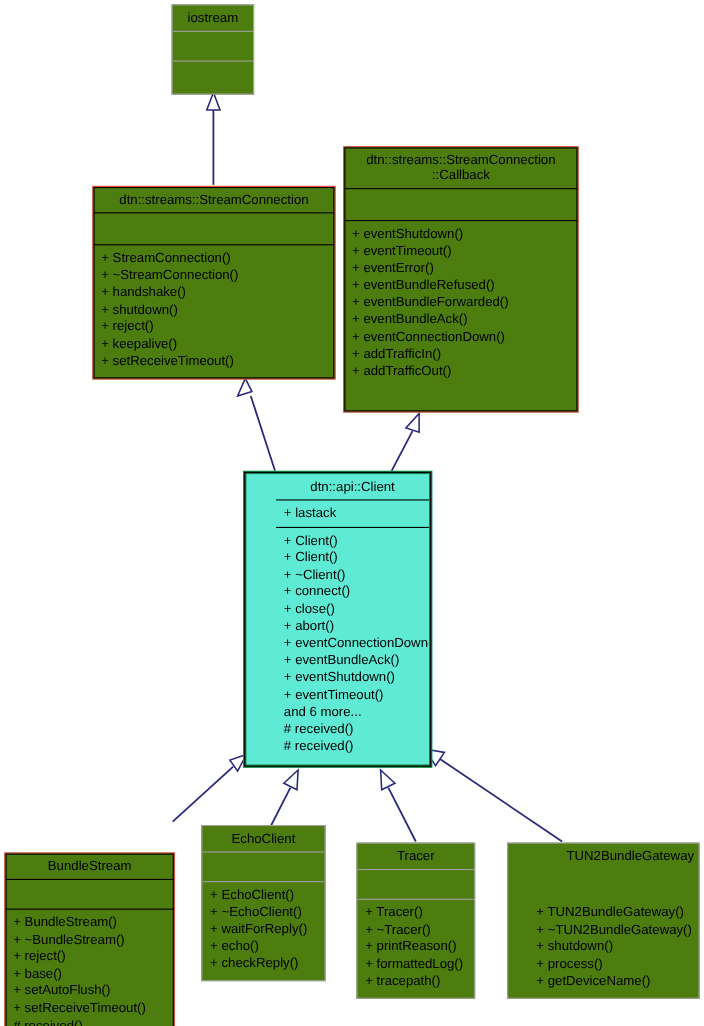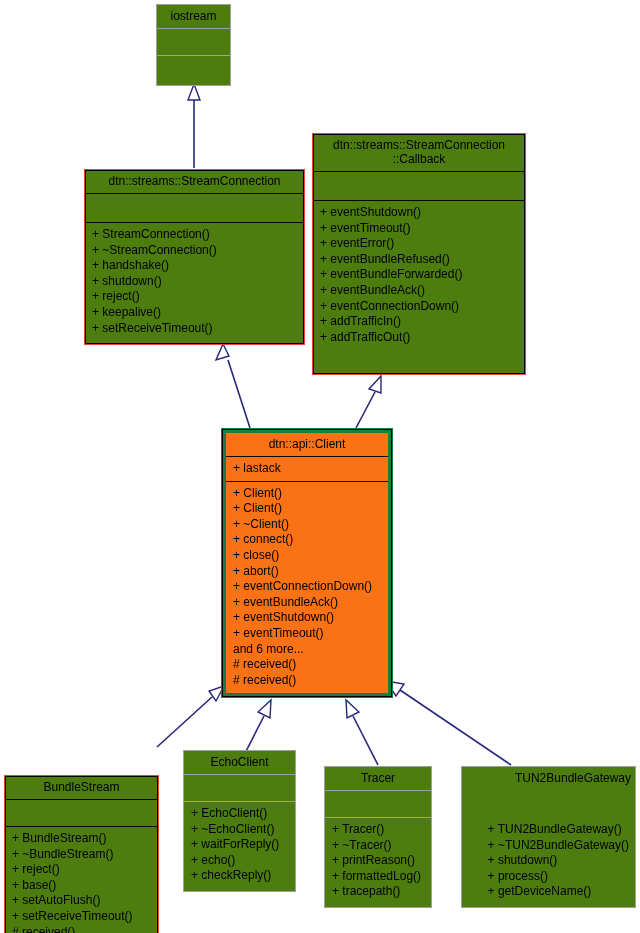--- a/index.html
+++ b/index.html
@@ -34,24 +34,25 @@
   }
   .uml-class.thin {
     border: 1px solid #a0a0a0;
   }
   .uml-class.bold {
     border: 1px solid #ef4444;
     outline: 1px solid #000000;
     outline-offset: -2px;
   }
   .uml-class.highlight {
-    background: #f97316;
-    border: 5px solid #15803d;
+    background: #5eead4;
+    border: 3px solid #15803d;
     outline: 1px solid #000000;
     outline-offset: -2px;
+    padding-left: 27px;
   }
   .cls-name {
     text-align: center;
     font-size: 12px;
     line-height: 14px;
     padding: 4px 4px 5px 4px;
     white-space: pre-line;
   }
   .cls-sep {
     height: 1px;

